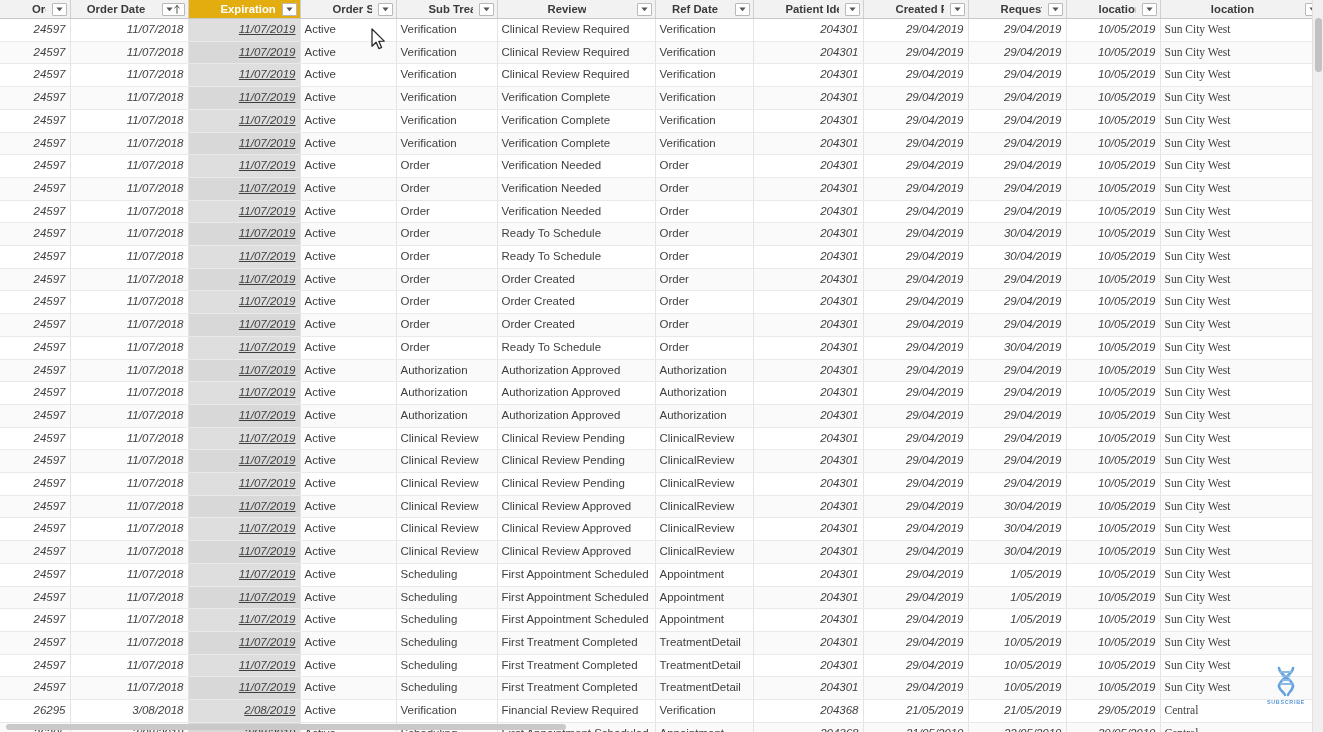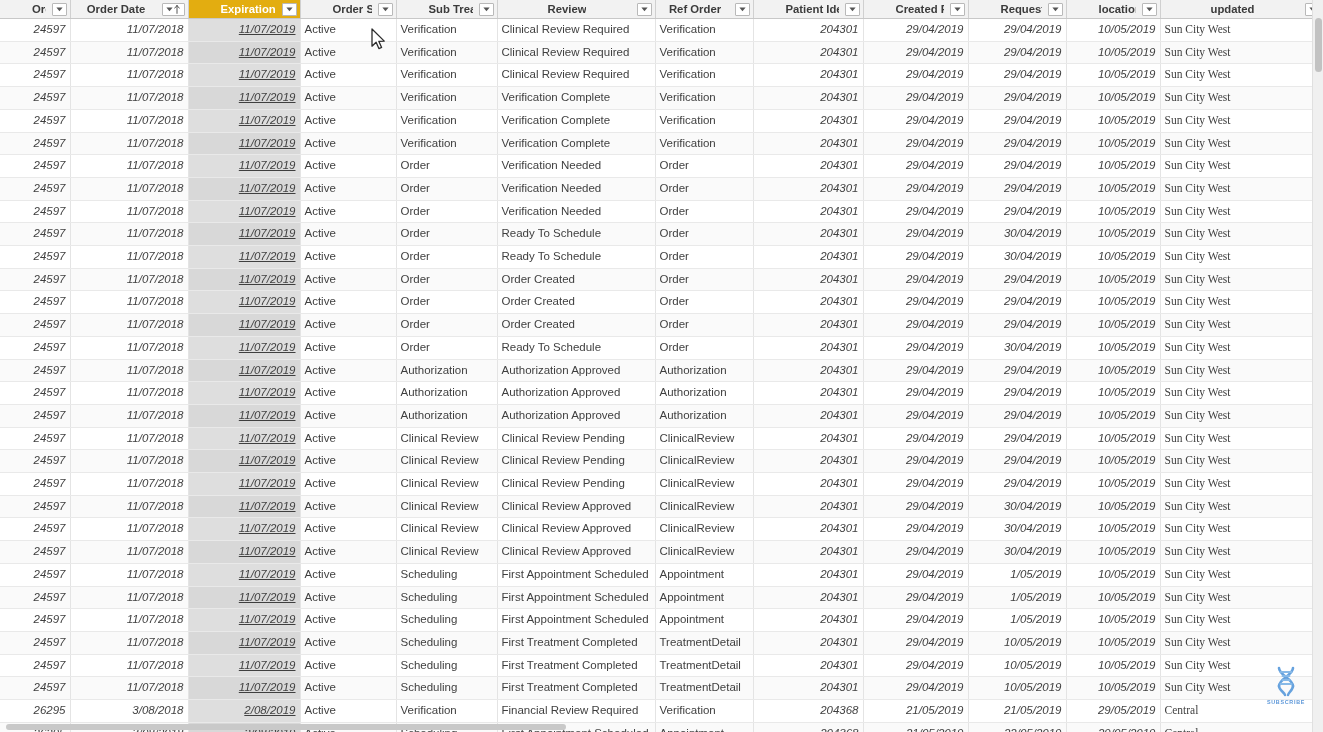--- a/index.html
+++ b/index.html
@@ -260,21 +260,21 @@
                   <svg width="7" height="5" viewBox="0 0 7 5">
                     <path d="M0.4 0.6 L3.5 4.2 L6.6 0.6 Z" fill="#555"></path>
                   </svg>
                 </span>
               </span>
             </div>
           </th>
           <th>
             <div class="hdr-wrap center">
               <span class="hdr-spacer"></span>
-              <span class="hdr-label">Ref Order</span>
+              <span class="hdr-label">Ref Date</span>
               <span class="hdr-spacer"></span>
               <span class="caret-btn">
                 <span>
                   <svg width="7" height="5" viewBox="0 0 7 5">
                     <path d="M0.4 0.6 L3.5 4.2 L6.6 0.6 Z" fill="#555"></path>
                   </svg>
                 </span>
               </span>
             </div>
           </th>
@@ -326,21 +326,21 @@
                   <svg width="7" height="5" viewBox="0 0 7 5">
                     <path d="M0.4 0.6 L3.5 4.2 L6.6 0.6 Z" fill="#555"></path>
                   </svg>
                 </span>
               </span>
             </div>
           </th>
           <th>
             <div class="hdr-wrap center">
               <span class="hdr-spacer"></span>
-              <span class="hdr-label">updated</span>
+              <span class="hdr-label">location</span>
               <span class="hdr-spacer"></span>
               <span class="caret-btn">
                 <span>
                   <svg width="7" height="5" viewBox="0 0 7 5">
                     <path d="M0.4 0.6 L3.5 4.2 L6.6 0.6 Z" fill="#555"></path>
                   </svg>
                 </span>
               </span>
             </div>
           </th>

